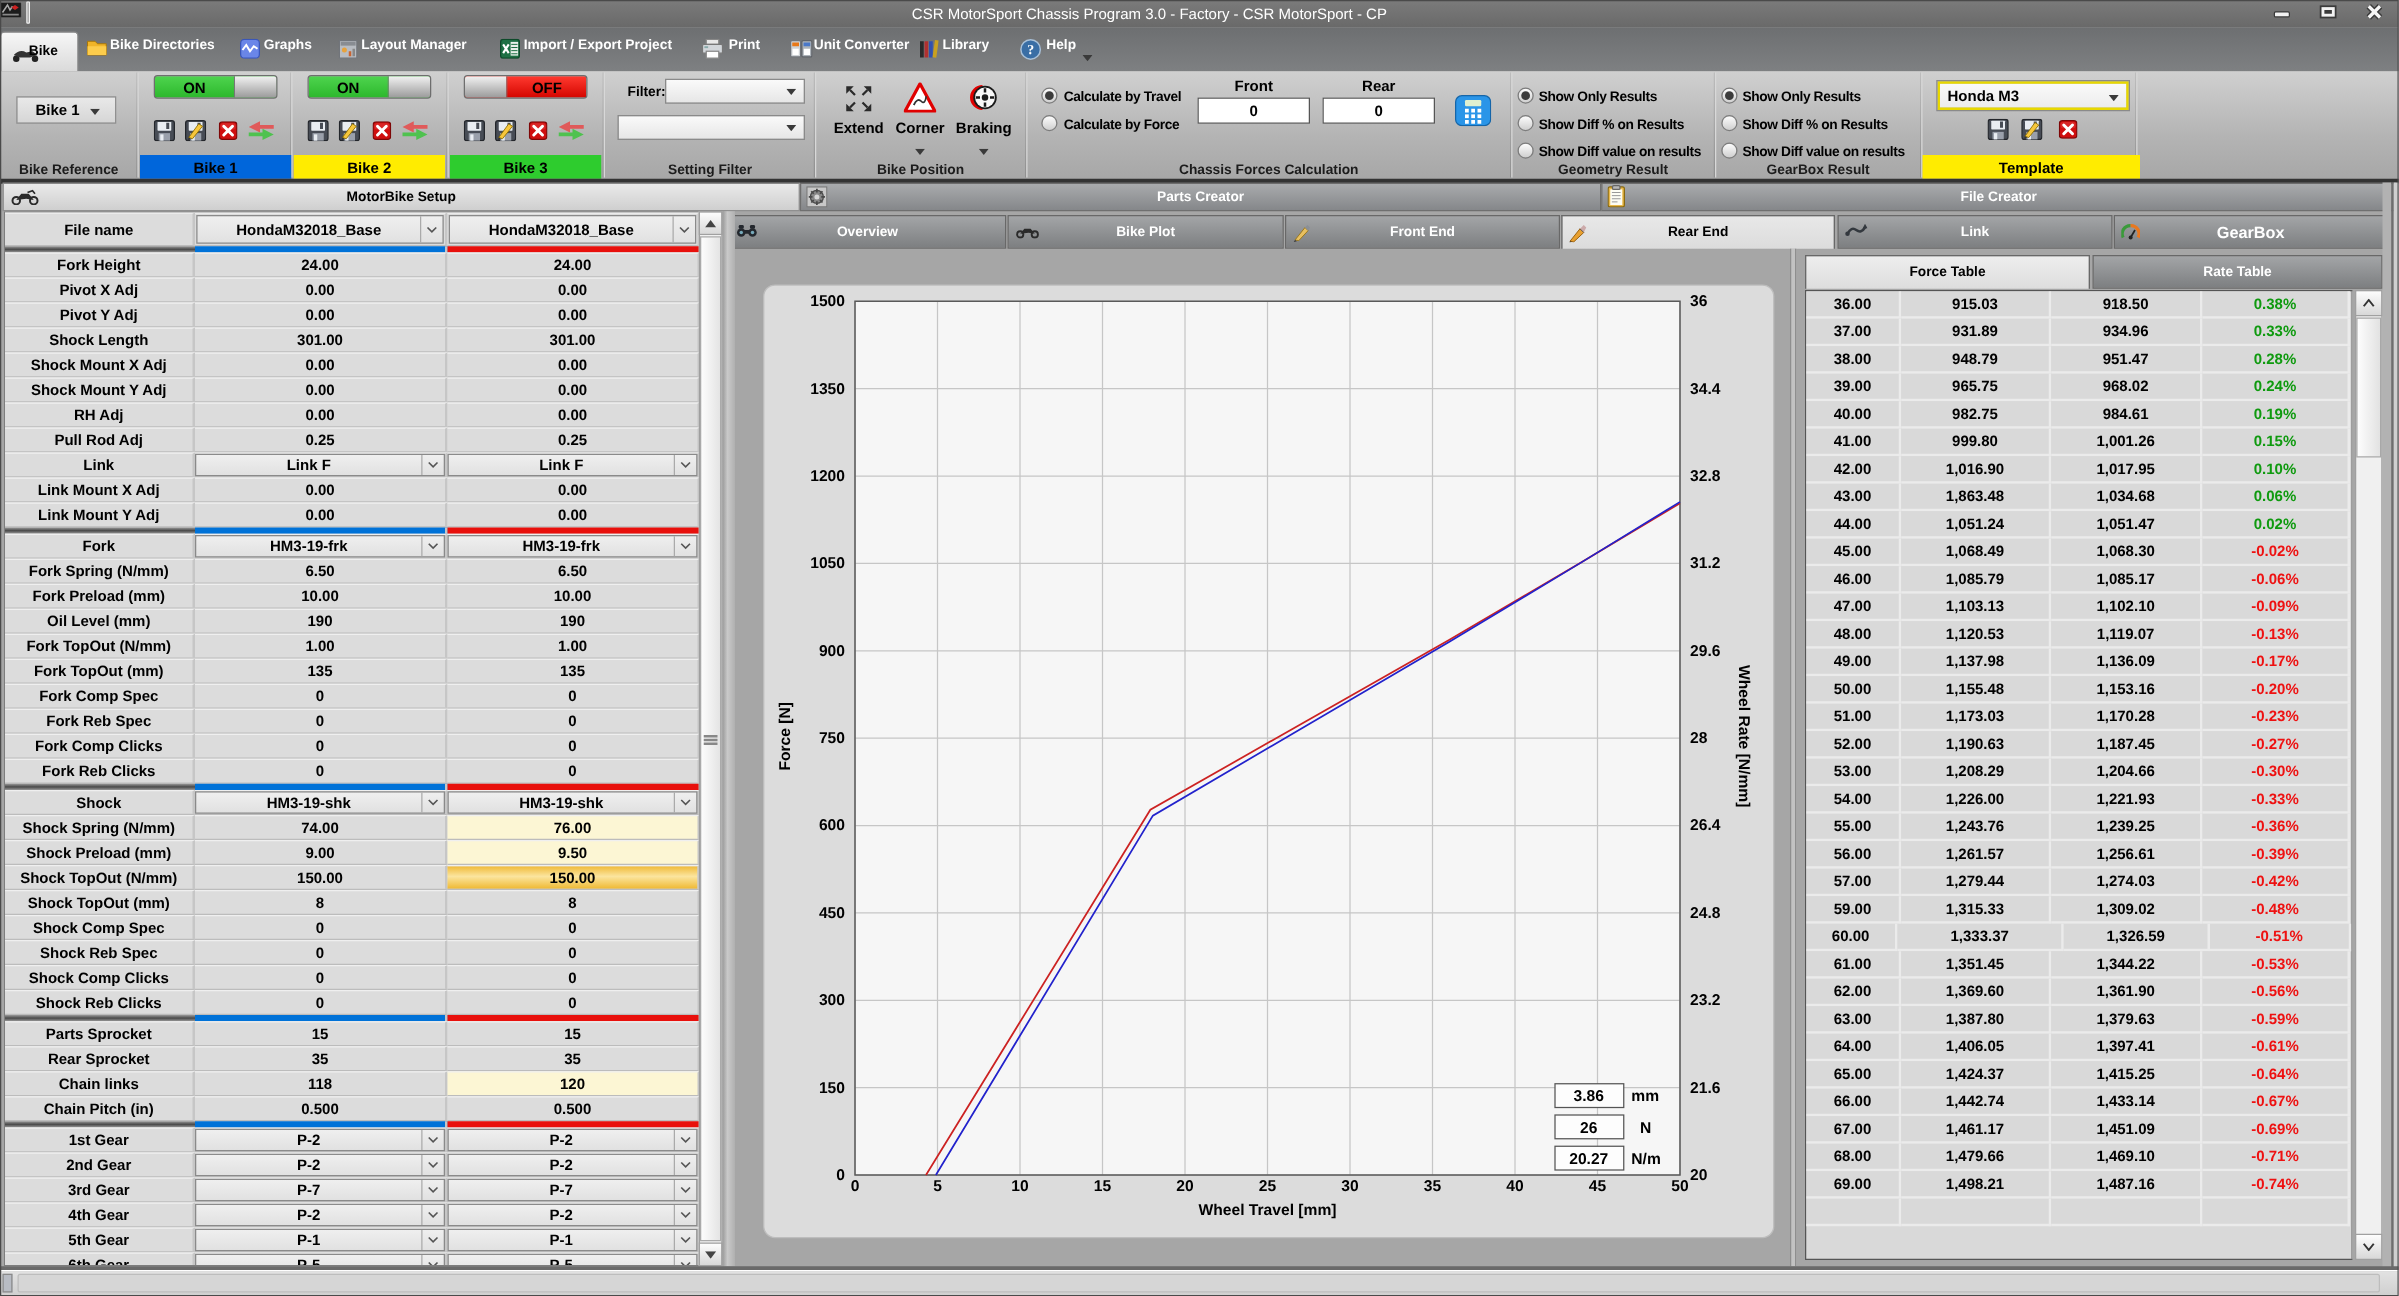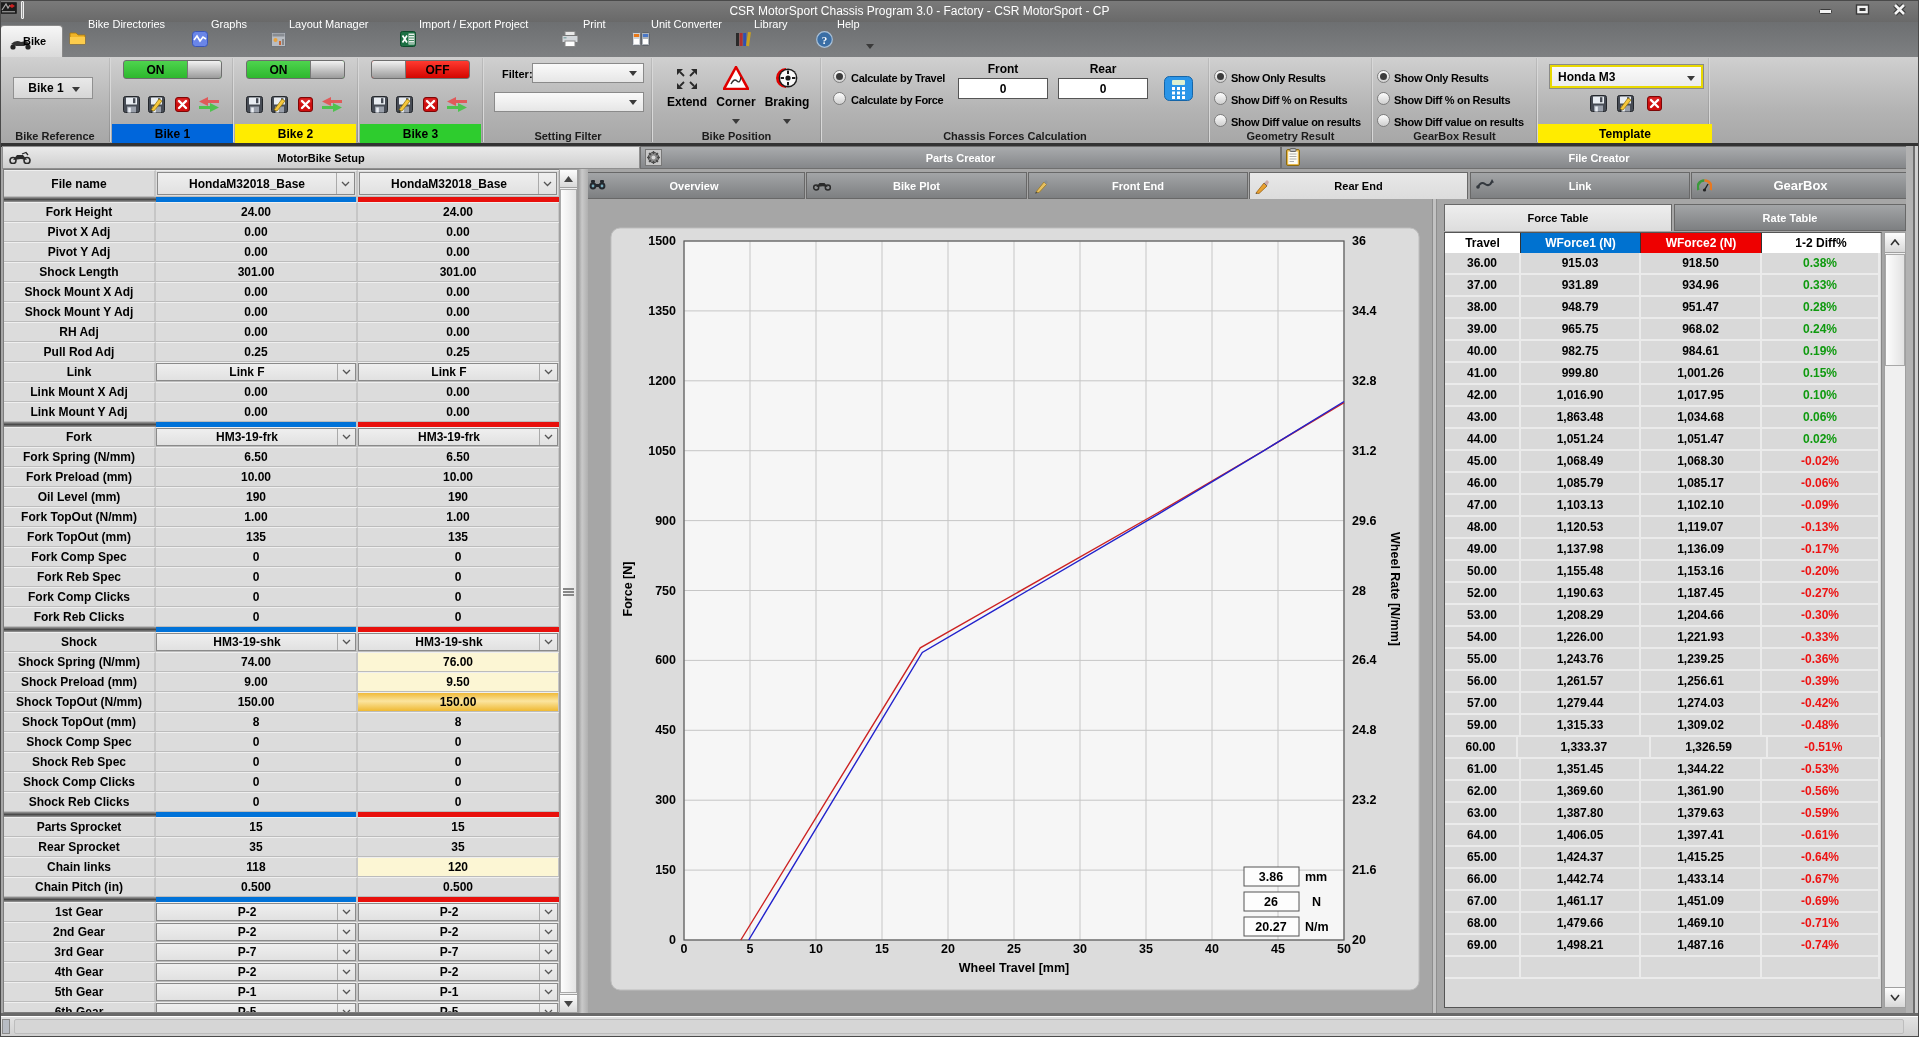--- a/index.html
+++ b/index.html
@@ -7,21 +7,21 @@
 .abs{position:absolute}
 .b{font-weight:bold}
 .w{color:#fff}
 .ctr{display:flex;align-items:center;justify-content:center}
 .titlebar{left:0;top:0;width:1919px;height:22px;background:linear-gradient(#7b7b7b,#696969);}
 .menubar{left:0;top:22px;width:1919px;height:35px;background:linear-gradient(#6d6f71,#7e8082);}
 .ribbon{left:0;top:57px;width:1919px;height:86px;background:linear-gradient(#d0d0d0,#b4b4b4 60%,#a7a7a7);}
 .darkstrip{left:0;top:143px;width:1919px;height:4px;background:#333}
 .gdiv{top:58px;height:84px;width:2px;background:linear-gradient(#bdbdbd,#8f8f8f);border-right:1px solid #d8d8d8}
 .gcap{top:130px;height:14px;font-weight:bold;color:#1c1c1c;text-align:center;font-size:11px}
-.mitem{top:6px;height:35px;display:flex;align-items:center;gap:4px;color:#fff;font-weight:normal;font-size:11px}
+.mitem{top:18px;height:35px;display:flex;align-items:center;gap:4px;color:#fff;font-weight:bold;font-size:11px}
 .hdrL{background:linear-gradient(#eaeaea,#cfcfcf);border:1px solid #8f8f8f;color:#000}
 .hdrD{background:linear-gradient(#a9abad,#85878a);border:1px solid #6f6f6f;color:#fff}
 .tabD{background:linear-gradient(#a3a5a7,#7d7f81);color:#fff;border:1px solid #686868}
 .tabL{background:linear-gradient(#e8e8e8,#dcdcdc);color:#000;border:1px solid #686868;border-bottom:none}
 .row{display:flex;height:20px}
 .cell{background:#dcdcdc;border-bottom:1px solid #bcbcbc;border-top:1px solid #efefef;border-right:2px solid #c6c6c6;
  display:flex;align-items:center;justify-content:center;font-weight:bold;font-size:12px;color:#000}
 .c1{width:152px}.c2{width:202px}.c3{width:202px}
 .sel{height:100%;width:100%;background:linear-gradient(#efefef,#e1e1e1);border:1px solid #8a8a8a;display:flex;align-items:center;}
 .selt{flex:1;text-align:center;font-weight:bold}
@@ -895,26 +895,20 @@
     <rect x="656" y="693" width="55" height="19" fill="#fdfdfd" stroke="#555"></rect>
     <text x="683" y="707" text-anchor="middle" font-size="12.5" font-weight="bold" fill="#000">26</text>
     <text x="724" y="707" font-size="12.5" font-weight="bold" fill="#000">N</text>
     <rect x="656" y="718" width="55" height="19" fill="#fdfdfd" stroke="#555"></rect>
     <text x="683" y="732" text-anchor="middle" font-size="12.5" font-weight="bold" fill="#000">20.27</text>
     <text x="717" y="732" font-size="12.5" font-weight="bold" fill="#000">N/m</text>
   </svg>
 <div class="abs tabL ctr b" style="left:1444px;top:204px;width:228px;height:27px;font-size:11px;background:linear-gradient(#eee,#ddd)">Force Table</div>
 <div class="abs tabD ctr b" style="left:1674px;top:204px;width:232px;height:27px;font-size:11px">Rate Table</div>
 <div class="abs" style="left:1444px;top:232px;width:438px;height:776px;border:1px solid #555;border-right:1px solid #888;overflow:hidden;background:#d9d9d9">
-    <div style="display:flex;height:20px">
-<div class="ctr b" style="width:76px;background:#fff;border-right:1px solid #333;font-size:12px">Travel</div>
-<div class="ctr b" style="width:120px;background:#0072d0;color:#fff;border-right:1px solid #333;font-size:12px">WForce1 (N)</div>
-<div class="ctr b" style="width:121px;background:#ee0000;color:#fff;border-right:1px solid #333;font-size:12px">WForce2 (N)</div>
-<div class="ctr b" style="width:118px;background:#fff;font-size:12px">1-2 Diff%</div>
-    </div>
     <div class="fr">
       <div class="fc" style="width:76px">36.00</div>
       <div class="fc" style="width:120px">915.03</div>
       <div class="fc" style="width:121px">918.50</div>
       <div class="fc" style="width:118px;color:#0f9a0f">0.38%</div>
     </div>
     <div class="fr">
       <div class="fc" style="width:76px">37.00</div>
       <div class="fc" style="width:120px">931.89</div>
       <div class="fc" style="width:121px">934.96</div>
@@ -990,20 +984,26 @@
       <div class="fc" style="width:76px">49.00</div>
       <div class="fc" style="width:120px">1,137.98</div>
       <div class="fc" style="width:121px">1,136.09</div>
       <div class="fc" style="width:118px;color:#ee1111">-0.17%</div>
     </div>
     <div class="fr">
       <div class="fc" style="width:76px">50.00</div>
       <div class="fc" style="width:120px">1,155.48</div>
       <div class="fc" style="width:121px">1,153.16</div>
       <div class="fc" style="width:118px;color:#ee1111">-0.20%</div>
+    </div>
+    <div class="fr">
+      <div class="fc" style="width:76px">51.00</div>
+      <div class="fc" style="width:120px">1,173.03</div>
+      <div class="fc" style="width:121px">1,170.28</div>
+      <div class="fc" style="width:118px;color:#ee1111">-0.23%</div>
     </div>
     <div class="fr">
       <div class="fc" style="width:76px">52.00</div>
       <div class="fc" style="width:120px">1,190.63</div>
       <div class="fc" style="width:121px">1,187.45</div>
       <div class="fc" style="width:118px;color:#ee1111">-0.27%</div>
     </div>
     <div class="fr">
       <div class="fc" style="width:76px">53.00</div>
       <div class="fc" style="width:120px">1,208.29</div>

